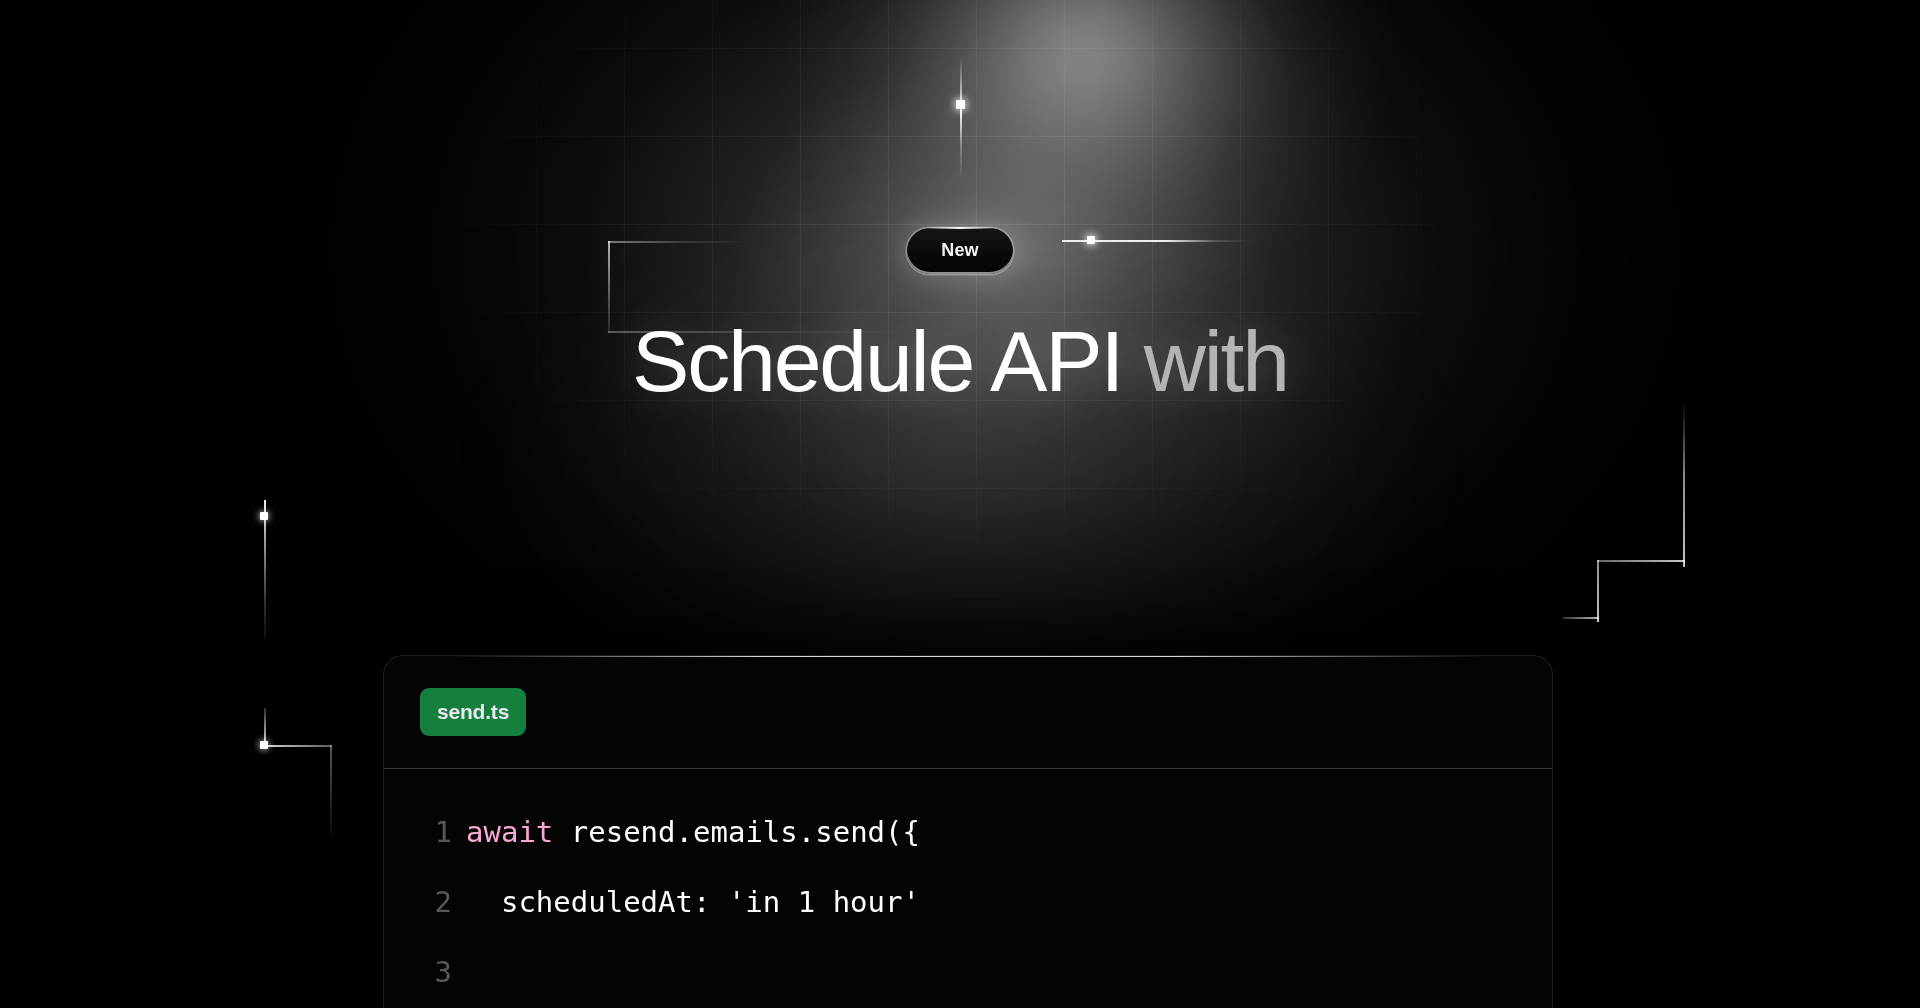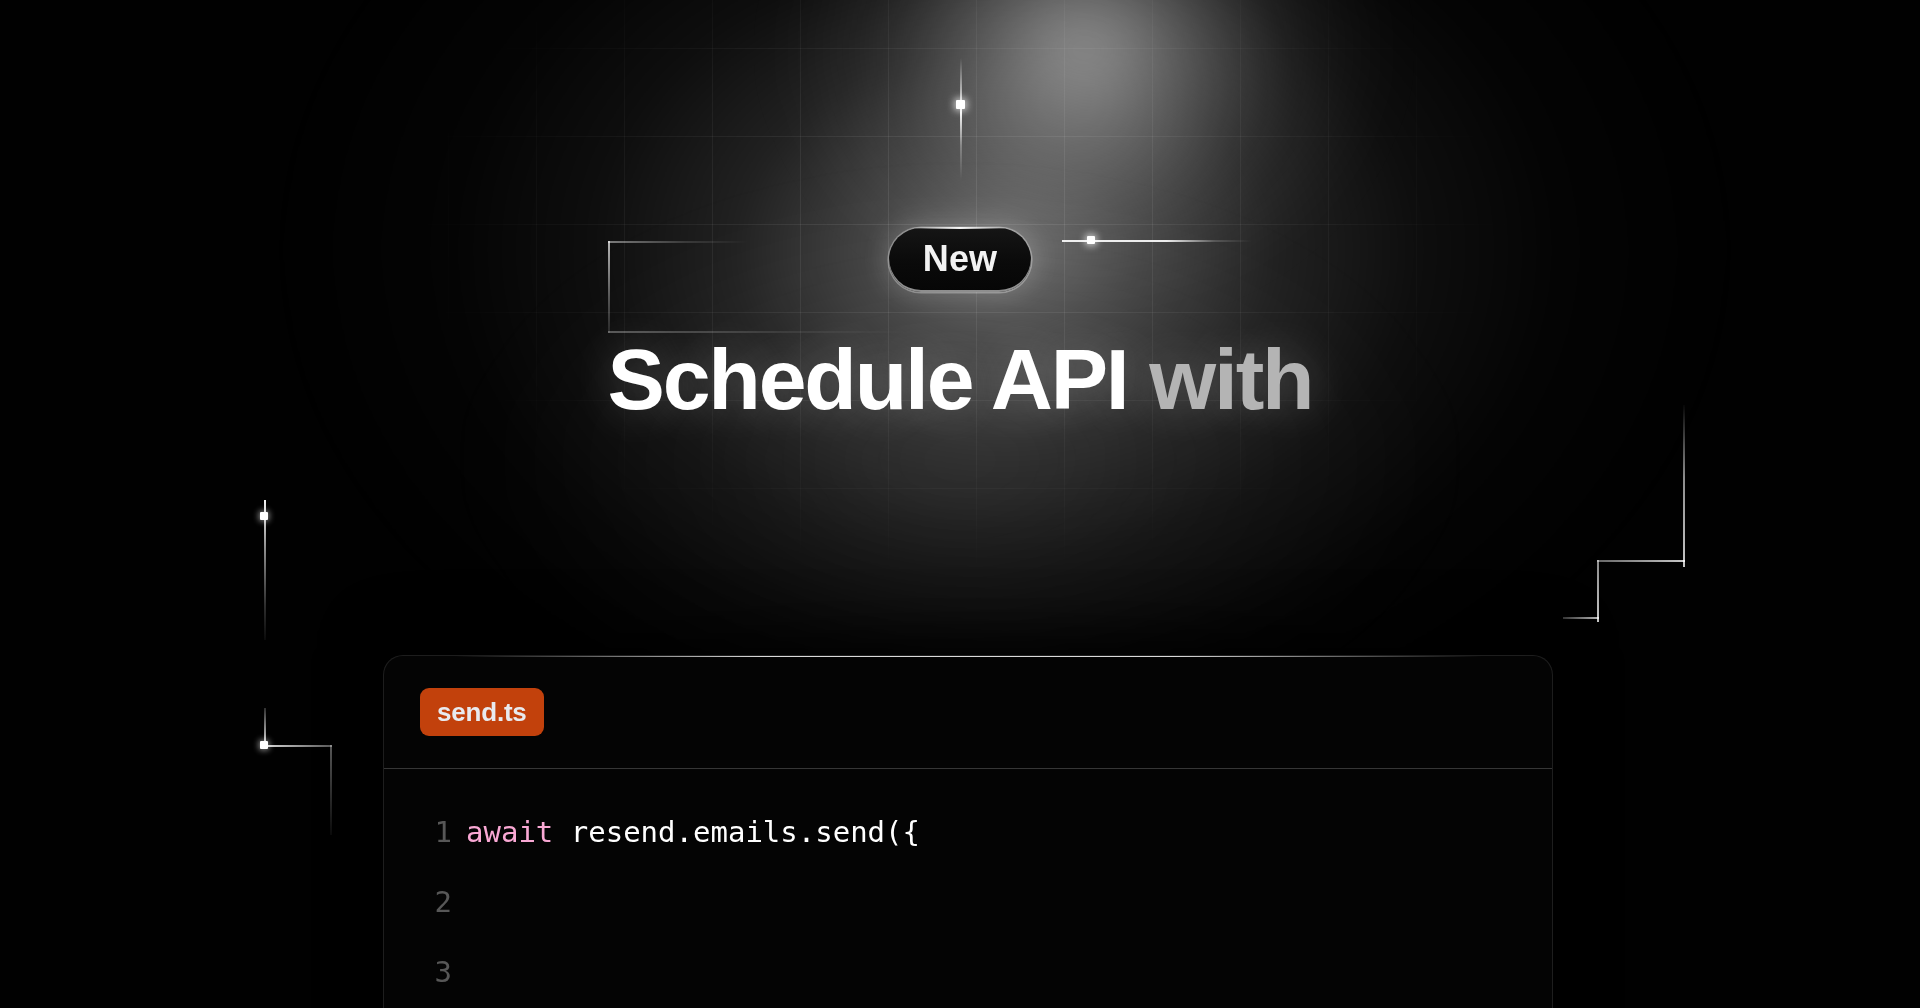--- a/index.html
+++ b/index.html
@@ -116,41 +116,41 @@
 
   
   .badge{
     position:relative;
     margin-top:228px;
     display:inline-flex; align-items:center; justify-content:center;
     padding:13px 34px 15px;
     border-radius:999px;
     background:linear-gradient(180deg,#151515 0%, #0a0a0a 55%, #060606 100%);
     color:#f2f2f2;
-    font-size:36px; font-weight:700; letter-spacing:.1px;
+    font-size:18px; font-weight:700; letter-spacing:.1px;
     line-height:1;
     box-shadow:
       0 0 0 1.6px rgba(255,255,255,.30),
       0 -2px 0 0 rgba(255,255,255,.55) inset,
       0 0 26px 5px rgba(255,255,255,.16);
     z-index:6;
   }
   .badge::before{
     content:"";
     position:absolute; left:14%; right:14%; top:-1.5px; height:2.5px;
     border-radius:999px;
     background:linear-gradient(to right, rgba(255,255,255,0), rgba(255,255,255,.95), rgba(255,255,255,0));
   }
 
   
   .headline{
     margin-top:42px;
     text-align:center;
     font-size:86px;
-    font-weight:700;
+    font-weight:400;
     line-height:1.06;
     letter-spacing:-2.2px;
     color:#ffffff;
     text-shadow:0 0 44px rgba(255,255,255,.24);
     z-index:6;
     position:relative;
   }
   .headline .dim{ color:#b4b4b4; }
 
   
@@ -174,23 +174,23 @@
   .panel-head{
     height:113px;
     display:flex; align-items:center;
     padding:0 0 0 36px;
     border-bottom:1.5px solid rgba(255,255,255,.20);
   }
   .tab{
     display:inline-flex; align-items:center;
     height:48px; padding:0 17px;
     border-radius:9px;
-    background:#c2410c;
+    background:#15803d;
     color:#e8eaef;
-    font-size:26px; font-weight:700;
+    font-size:21px; font-weight:700;
     letter-spacing:-.2px;
   }
   .code{
     padding:28px 0 0 0;
     font-family:"DejaVu Sans Mono","Liberation Mono", monospace;
     font-size:29px;
     line-height:70px;
   }
   .code-row{ display:flex; white-space:pre; }
   .ln{
@@ -282,20 +282,21 @@
 
     <div class="code">
 
       <div class="code-row">
         <span class="ln">1</span>
         <span class="ctext"><span class="tok-kw">await</span><span> </span><span class="tok-plain">resend.emails.send({</span></span>
       </div>
 
       <div class="code-row">
         <span class="ln">2</span>
+        <span class="ctext"><span>  </span><span class="tok-prop">scheduledAt:</span><span> </span><span class="tok-str">'in 1 hour'</span></span>
       </div>
 
       <div class="code-row">
         <span class="ln">3</span>
         <span class="ctext"></span>
       </div>
 
     </div>
   </div>
 

